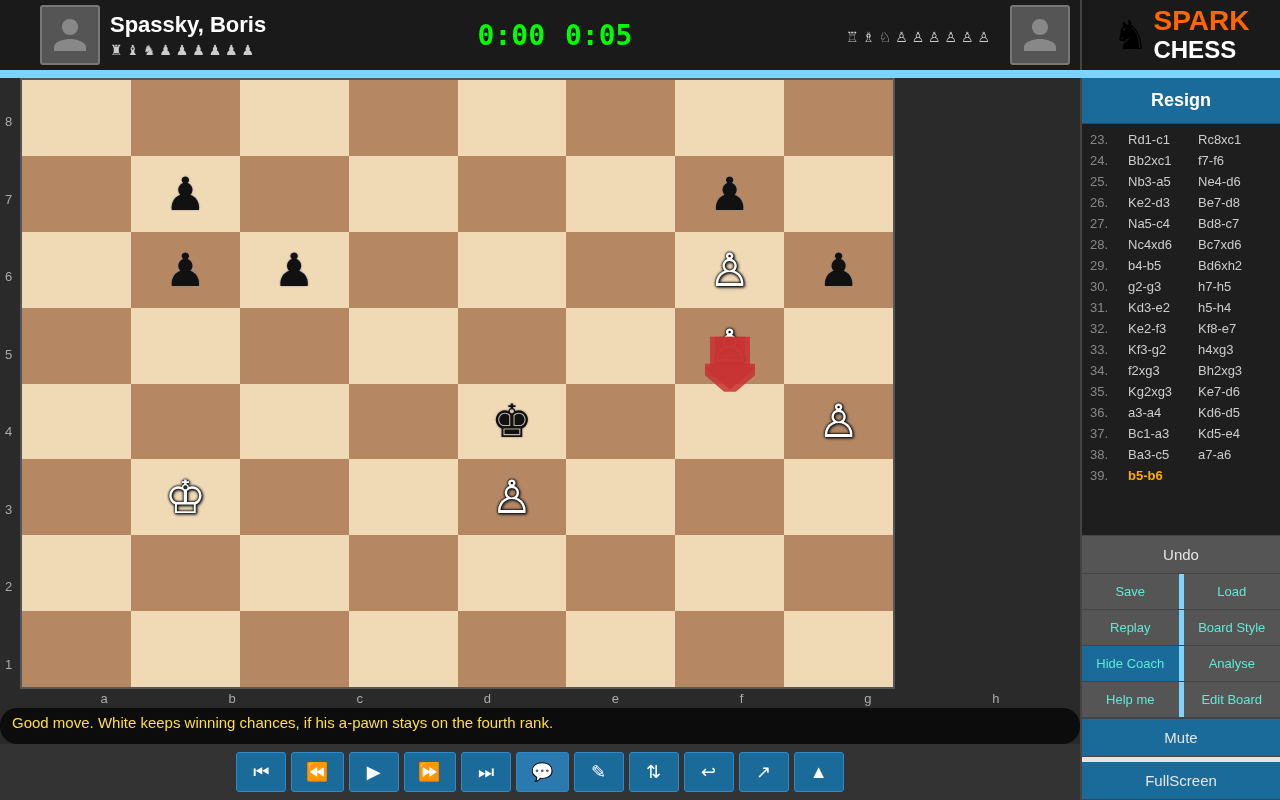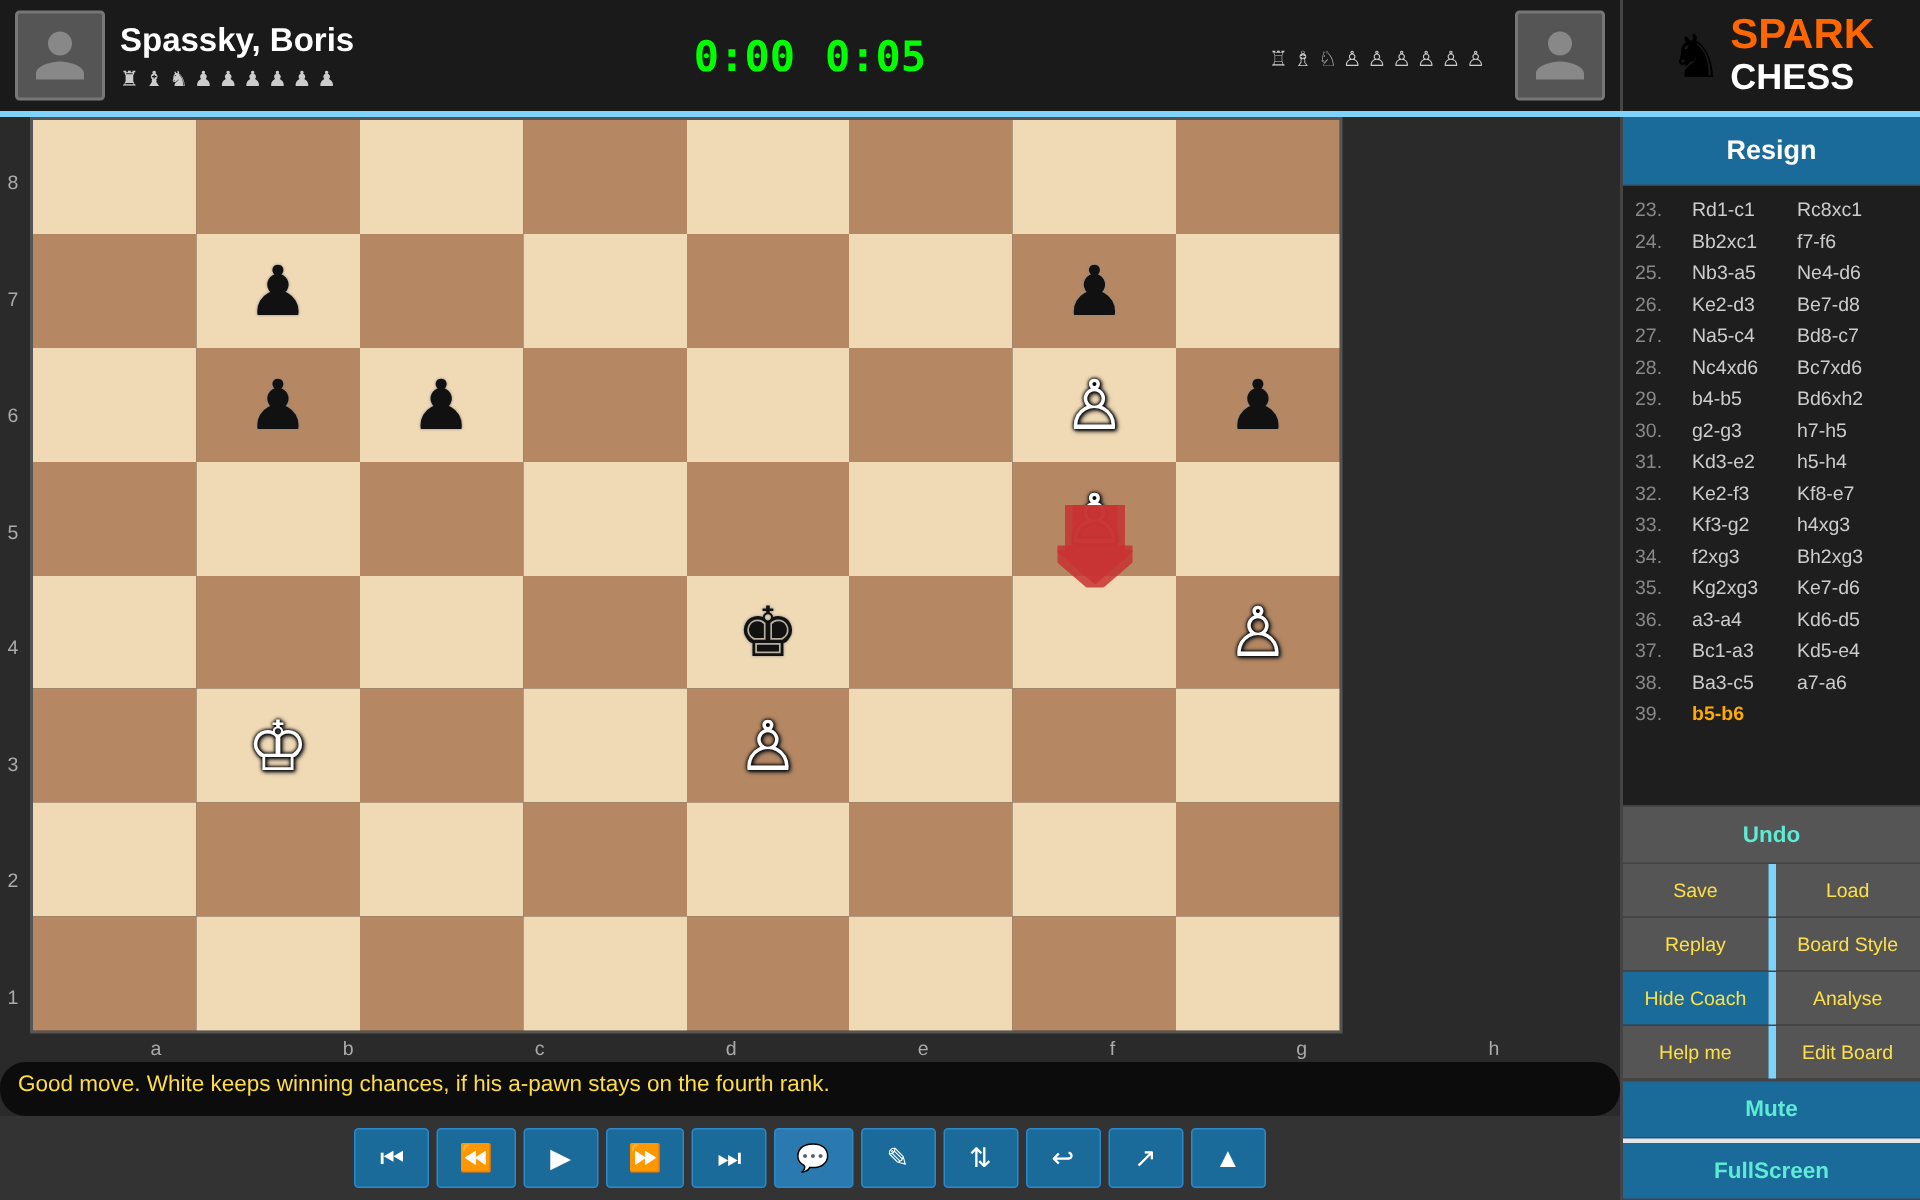--- a/index.html
+++ b/index.html
@@ -1,19 +1,19 @@
 <!DOCTYPE html>
 <html><head>
   <meta charset="utf-8">
   <style>
     * { margin: 0; padding: 0; box-sizing: border-box; }
     body { width: 1280px; height: 800px; background: #2a2a2a; font-family: Arial, sans-serif; overflow: hidden; display: flex; flex-direction: column; }
 
     
-    .header { display: flex; align-items: center; height: 78px; background: #1a1a1a; border-bottom: 4px solid #7dd3fc; flex-shrink: 0; }
+    .header { display: flex; align-items: center; height: 78px; background: #1a1a1a; border-bottom: 8px solid #7dd3fc; flex-shrink: 0; padding-left: 30px; }
     .player-left { display: flex; align-items: center; padding: 0 10px; flex: 1; }
     .player-right { display: flex; align-items: center; padding: 0 10px; flex: 1; justify-content: flex-end; }
     .avatar { width: 60px; height: 60px; background: #555; border: 2px solid #777; border-radius: 3px; display: flex; align-items: center; justify-content: center; flex-shrink: 0; }
     .avatar svg { width: 40px; height: 40px; fill: #888; }
     .player-info { padding: 0 10px; }
     .player-info .name { color: white; font-size: 22px; font-weight: bold; }
     .player-info .pieces { font-size: 14px; color: #ccc; margin-top: 4px; }
     .timers { display: flex; gap: 20px; align-items: center; justify-content: center; flex: 0 0 200px; }
     .timer { font-size: 28px; font-weight: bold; color: #00ff00; font-family: monospace; }
     .logo-area { width: 200px; background: #1a1a1a; display: flex; align-items: center; justify-content: center; height: 100%; border-left: 2px solid #444; }
@@ -42,23 +42,23 @@
     .ctrl-btn.chat { background: #2a7ab0; }
 
     
     .right-panel { width: 200px; background: #2d2d2d; display: flex; flex-direction: column; border-left: 2px solid #444; }
     .resign-btn { background: #1a6a9a; color: white; font-size: 18px; font-weight: bold; border: none; cursor: pointer; padding: 12px; text-align: center; border-bottom: 1px solid #444; }
     .moves-list { flex: 1; overflow-y: auto; font-size: 13px; padding: 5px; background: #1e1e1e; }
     .move-row { display: flex; align-items: center; padding: 2px 3px; color: #ccc; }
     .move-num { color: #888; width: 35px; flex-shrink: 0; }
     .move-white { width: 70px; cursor: pointer; padding: 1px 3px; }
     .move-black { width: 70px; cursor: pointer; padding: 1px 3px; }
-    .undo-btn { background: #555; color: #5eead4; border: none; cursor: pointer; padding: 10px; text-align: center; font-size: 15px; border-top: 1px solid #444; border-bottom: 1px solid #444; font-weight: bold; }
+    .undo-btn { background: #555; color: #e5e5e5; border: none; cursor: pointer; padding: 10px; text-align: center; font-size: 15px; border-top: 1px solid #444; border-bottom: 1px solid #444; }
     .action-row { display: flex; border-bottom: 1px solid #444; }
-    .action-btn { flex: 1; background: #555; color: #fde047; border: none; cursor: pointer; padding: 10px 5px; text-align: center; font-size: 13px; }
+    .action-btn { flex: 1; background: #555; color: #5eead4; border: none; cursor: pointer; padding: 10px 5px; text-align: center; font-size: 13px; }
     .action-btn + .action-btn { border-left: 5px solid #7dd3fc; }
     .action-btn.blue { background: #1a6a9a; text-align: center; }
   </style>
 </head>
 <body>
 
 <div class="header">
   <div class="player-left">
     <div class="avatar">
       <svg viewBox="0 0 24 24">
@@ -332,15 +332,15 @@
     </div>
     <div class="action-row">
       <button class="action-btn blue">Hide Coach</button>
       <button class="action-btn">Analyse</button>
     </div>
     <div class="action-row">
       <button class="action-btn">Help me</button>
       <button class="action-btn">Edit Board</button>
     </div>
     <button class="undo-btn" style="background:#1a6a9a;">Mute</button>
-    <button class="undo-btn" style="background:#1a6a9a; border-top:3px solid #e5e5e5;">FullScreen</button>
+    <button class="undo-btn" style="background:#1a6a9a; border-top:5px solid #e5e5e5;">FullScreen</button>
   </div>
 </div>
 
 </body></html>

